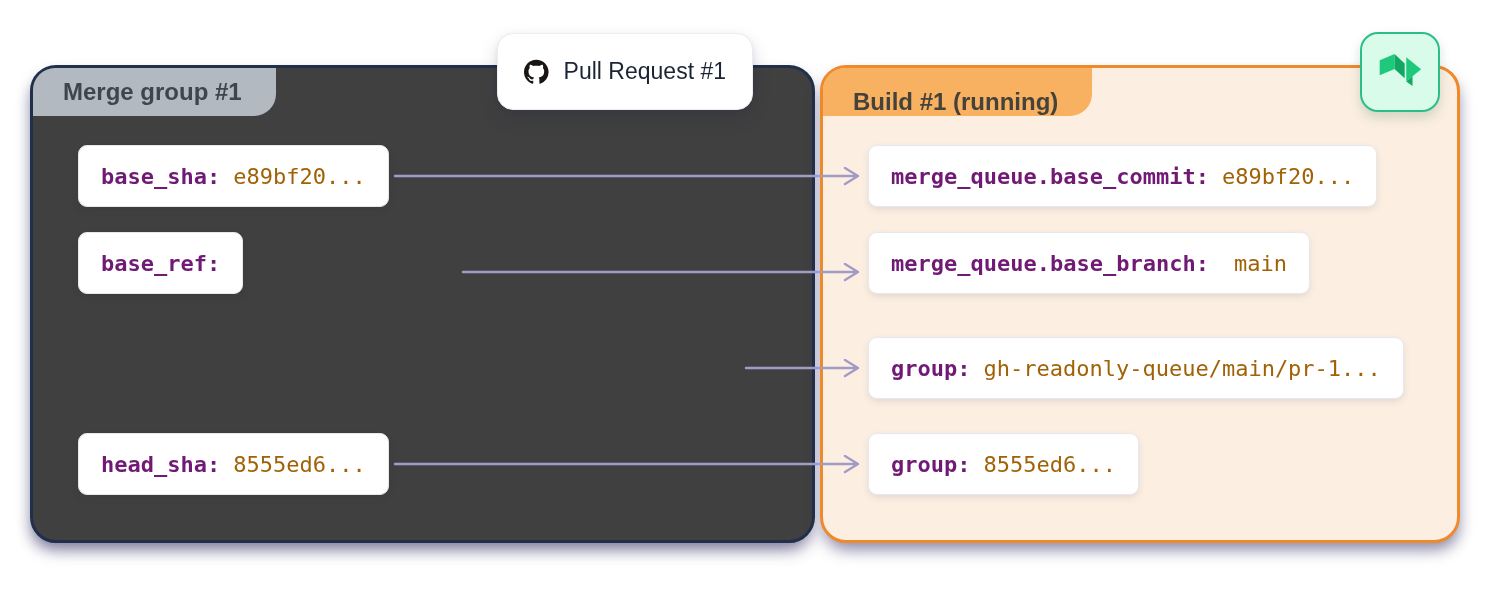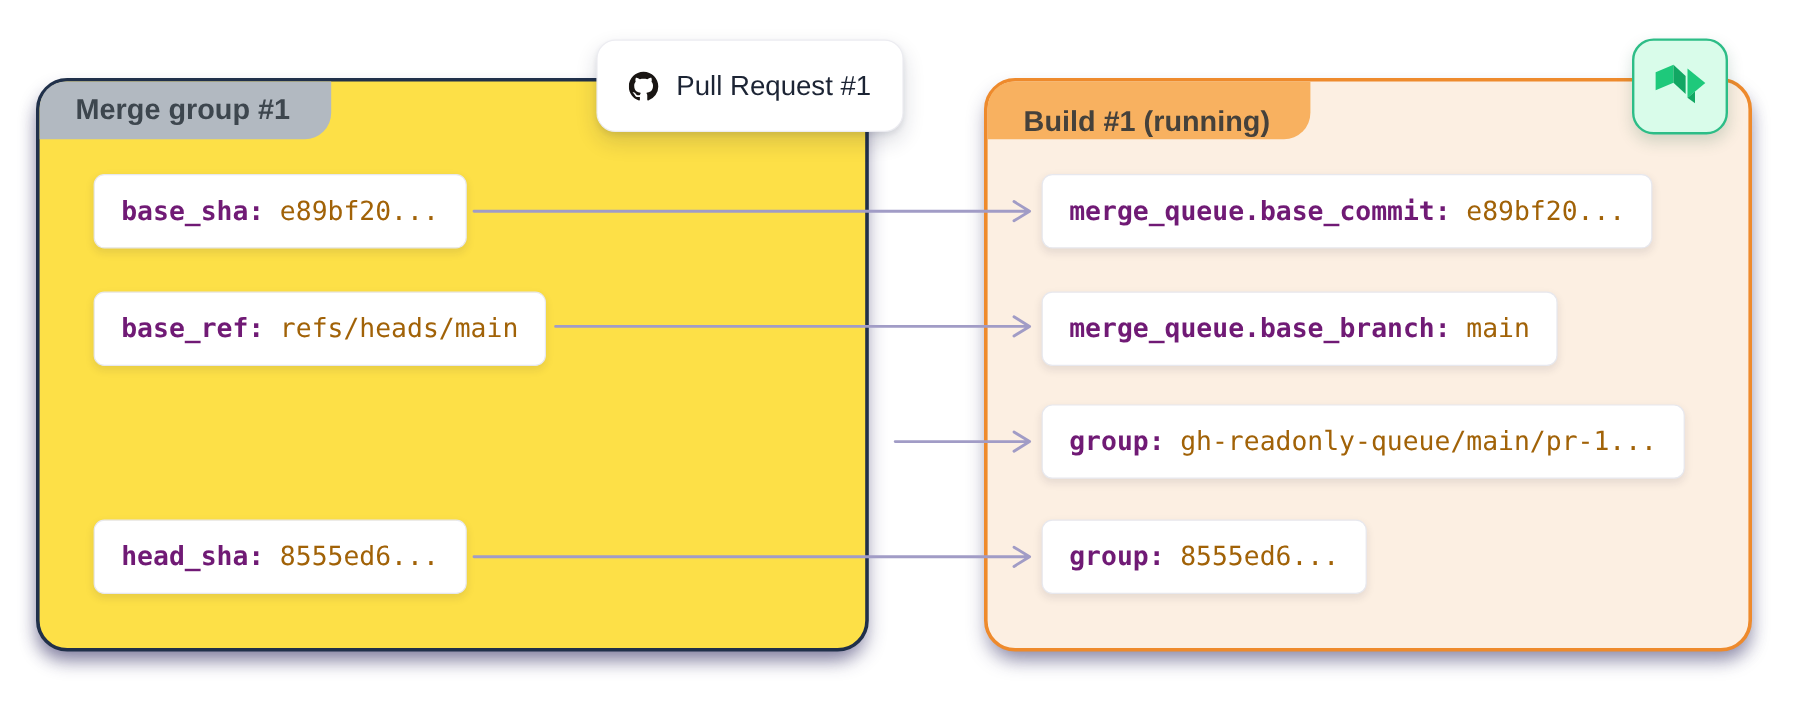--- a/index.html
+++ b/index.html
@@ -1,39 +1,39 @@
 <!DOCTYPE html>
 <html><head>
 <meta charset="utf-8">
 <style>
   html,body{margin:0;padding:0;background:#ffffff;}
   #canvas{position:relative;width:1504px;height:594px;background:#ffffff;overflow:hidden;
           font-family:"Liberation Sans",sans-serif;}
 
   
   .card{position:absolute;top:65px;height:478px;border-radius:26px;box-sizing:border-box;}
-  .card-merge{left:30px;width:694px;background:#fde047;border:3px solid #20304a;
+  .card-merge{left:30px;width:785px;background:#404040;border:3px solid #20304a;
     box-shadow:0 9px 16px -2px rgba(45,40,95,.45),-4px 10px 14px -6px rgba(45,40,95,.30);}
   .card-build{left:820px;width:640px;background:#fcefe2;border:3px solid #ee8a2c;
     box-shadow:0 9px 16px -2px rgba(45,40,95,.40),4px 10px 14px -6px rgba(45,40,95,.25);}
 
   .card-tab{position:absolute;top:0;left:0;height:48px;display:flex;align-items:center;
     padding:0 34px 0 30px;font-size:24px;font-weight:bold;border-radius:22px 0 22px 0;
     white-space:nowrap;}
   .tab-merge{background:#b2b9c1;color:#3d464e;}
   .tab-build{background:#f8b160;color:#45413b;align-items:flex-end;}
 
   
   .field{position:absolute;height:62px;display:inline-flex;align-items:center;
     padding:0 22px;background:#ffffff;border:1px solid #e7e8ee;border-radius:9px;
     box-shadow:0 3px 7px rgba(25,32,60,.10);box-sizing:border-box;white-space:nowrap;
     font-family:"DejaVu Sans Mono",monospace;font-size:22px;color:#222936;z-index:3;}
   .field .lbl{font-weight:bold;color:#701a75;}
   .field .val{margin-left:13px;font-weight:normal;color:#a16207;}
-  .r1{top:145px;} .r2{top:243px;} .r3{top:337px;} .r4{top:433px;}
+  .r1{top:145px;} .r2{top:232px;gap:12px;} .r3{top:337px;} .r4{top:433px;}
   .col-l{left:78px;} .col-r{left:868px;}
 
   
   #arrows{position:absolute;left:0;top:0;width:1504px;height:594px;z-index:5;pointer-events:none;}
   #arrows path{stroke:#a19cc6;stroke-width:2.4;fill:none;stroke-linecap:round;stroke-linejoin:round;}
 
   
   .pr-badge{position:absolute;left:497px;top:33px;width:256px;height:77px;background:#ffffff;
     border:1px solid #ececf1;border-radius:16px;display:flex;align-items:center;gap:15px;
     padding:0 26px;box-sizing:border-box;z-index:10;
@@ -61,21 +61,20 @@
       <span>Build #1 (running)</span>
     </div>
   </div>
 
   <div class="field col-l r1">
     <span class="lbl">base_sha:</span>
     <span class="val">e89bf20...</span>
   </div>
   <div class="field col-l r2">
     <span class="lbl">base_ref:</span>
-    <span class="val">refs/heads/main</span>
   </div>
   <div class="field col-l r4">
     <span class="lbl">head_sha:</span>
     <span class="val">8555ed6...</span>
   </div>
 
   <div class="field col-r r1">
     <span class="lbl">merge_queue.base_commit:</span>
     <span class="val">e89bf20...</span>
   </div>

